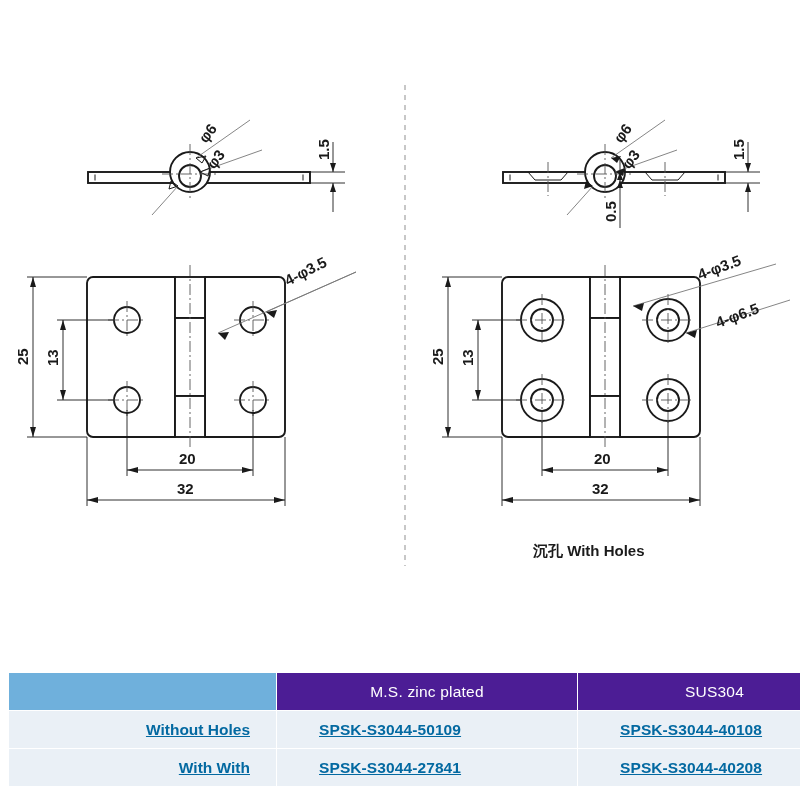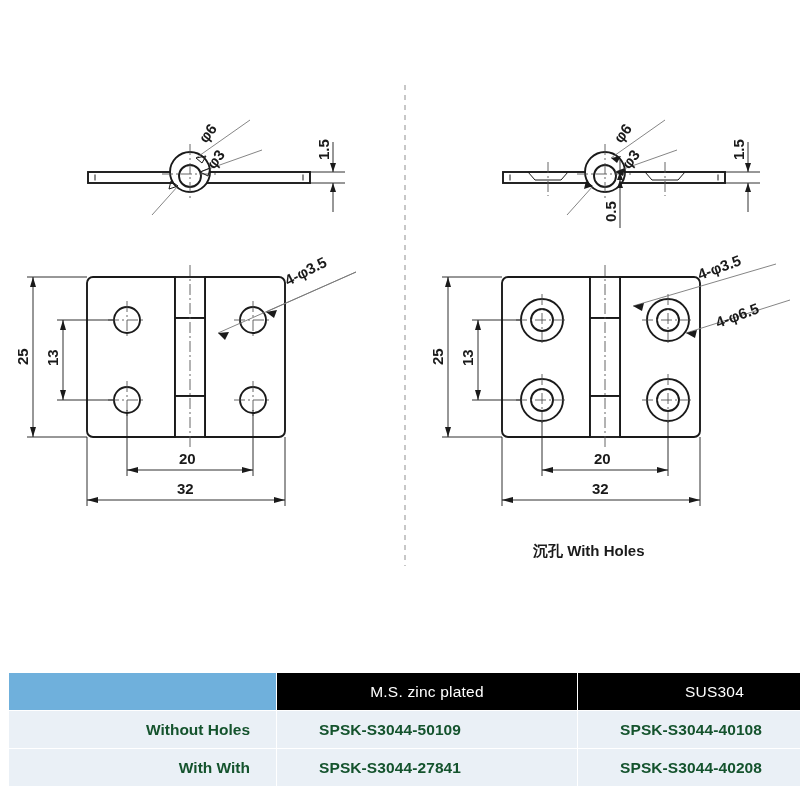--- a/index.html
+++ b/index.html
@@ -22,31 +22,32 @@
     table-layout:fixed;
   }
   .spec-table th,.spec-table td{
     height:37px;
     padding:0 10px;
     font-size:15.5px;
     border:1px solid #ffffff;
     white-space:nowrap;
   }
   .spec-table thead th{
-    background:#000000;
+    background:#4c1d95;
     color:#ffffff;
     font-weight:400;
     text-align:center;
     letter-spacing:.2px;
   }
   .spec-table thead th.blank{background:#6fb0dc;}
   .spec-table tbody td{
     background:#eaf0f6;
-    color:#14532d;
+    color:#0369a1;
     font-weight:600;
+    text-decoration:underline;
   }
   .spec-table tbody td.rowlabel{
     text-align:right;
     padding-right:26px;
     font-weight:700;
   }
   .spec-table tbody td.part{
     text-align:left;
     padding-left:42px;
     font-weight:600;

